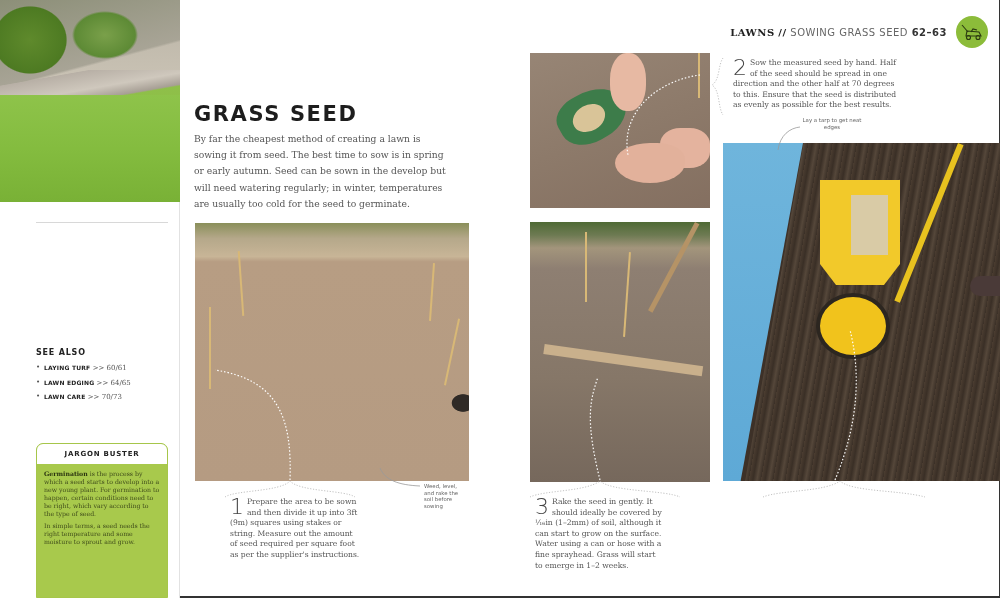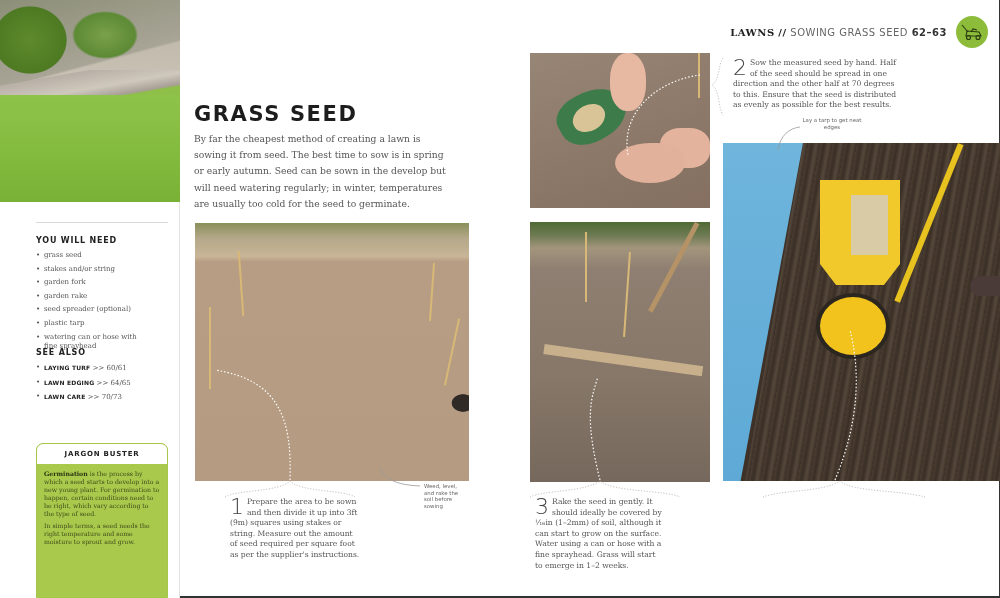--- a/index.html
+++ b/index.html
@@ -104,32 +104,20 @@
 <div class="page">
 
   <div class="sidebar">
     <div class="hero-photo">
       <div class="stones"></div>
       <div class="lawn"></div>
     </div>
 
     <div class="sb-rule"></div>
 
-    <div class="sb-section" style="top:236px;">
-      <div class="sb-heading">YOU WILL NEED</div>
-      <ul class="sb-list">
-        <li>grass seed</li>
-        <li>stakes and/or string</li>
-        <li>garden fork</li>
-        <li>garden rake</li>
-        <li>seed spreader (optional)</li>
-        <li>plastic tarp</li>
-        <li style="width:115px;">watering can or hose with fine sprayhead</li>
-      </ul>
-    </div>
 
     <div class="sb-section" style="top:348px;">
       <div class="sb-heading">SEE ALSO</div>
       <ul class="sb-list">
         <li><span class="ref-title">LAYING TURF</span> <span>&gt;&gt; 60/61</span></li>
         <li><span class="ref-title">LAWN EDGING</span> <span>&gt;&gt; 64/65</span></li>
         <li><span class="ref-title">LAWN CARE</span> <span>&gt;&gt; 70/73</span></li>
       </ul>
     </div>
 

